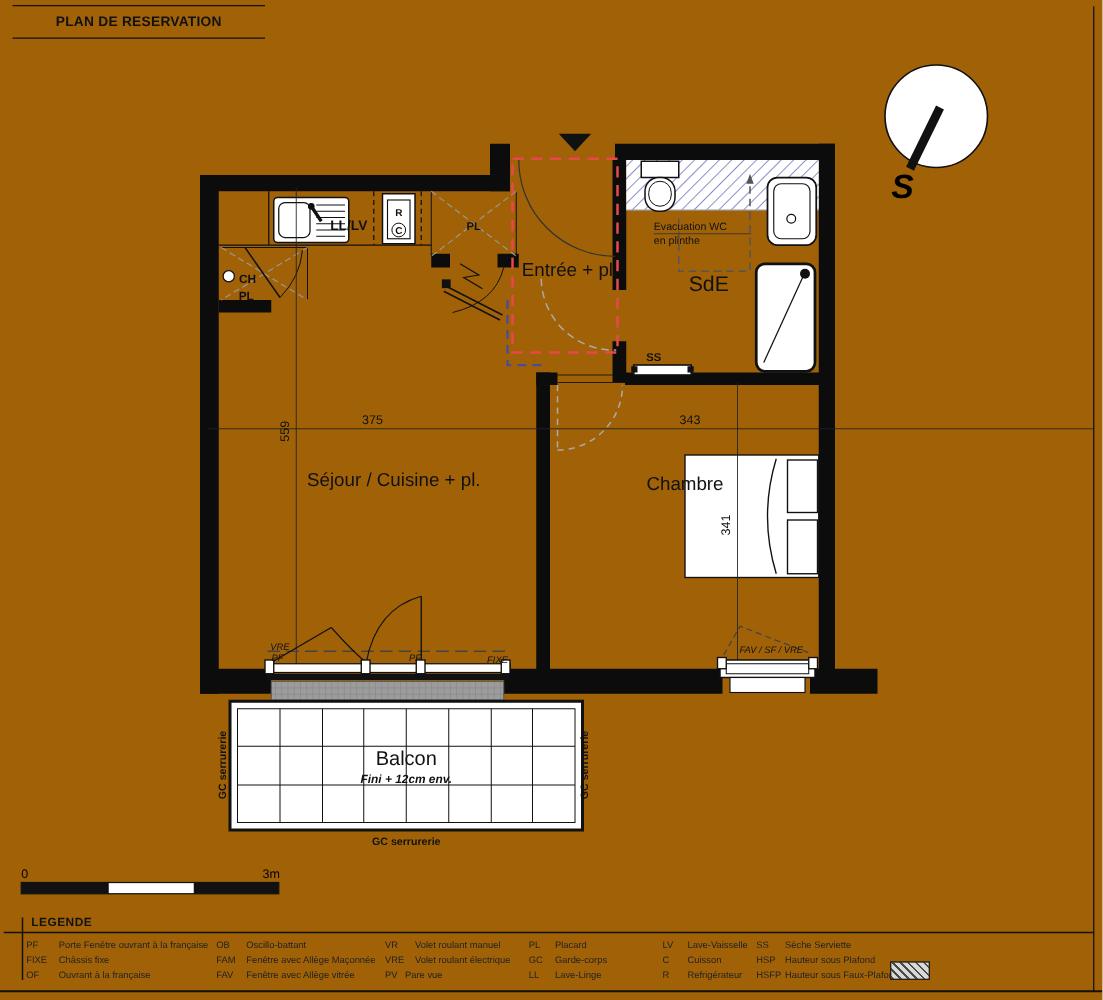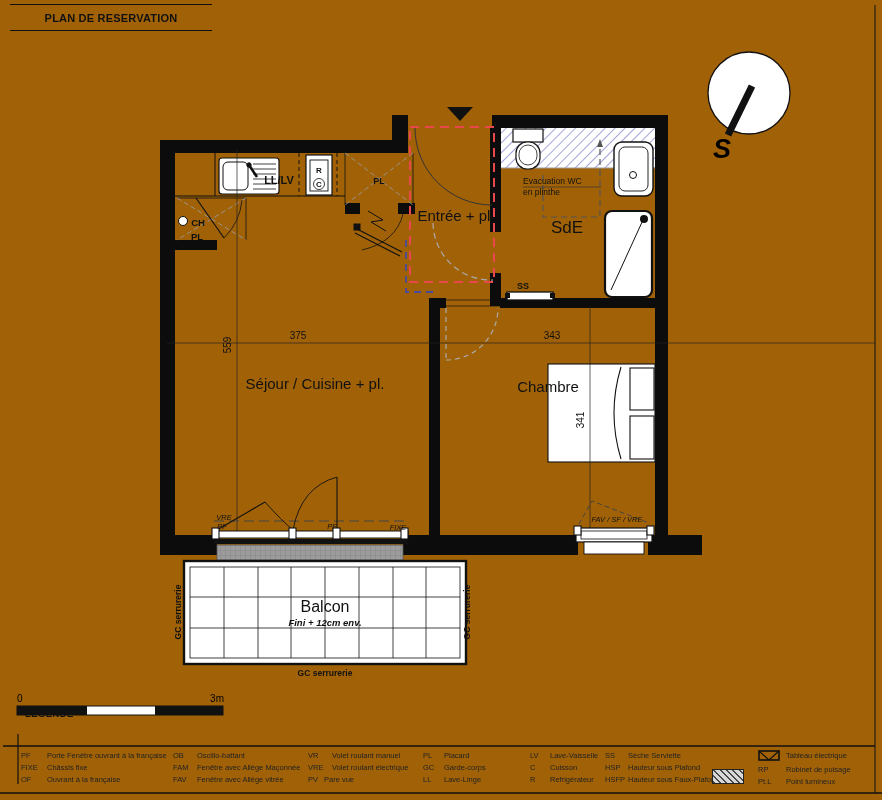--- a/index.html
+++ b/index.html
@@ -5,21 +5,21 @@
   html,body{margin:0;padding:0;background:#fff;}
   .page{position:relative;width:882px;height:800px;background:#a16207;overflow:hidden;
         font-family:Liberation Sans, sans-serif;color:#111;}
   .plan-svg{position:absolute;left:0;top:0;}
   
   .titleblock{position:absolute;left:10px;top:4px;width:202px;}
   .titleblock .trow{border-top:1.5px solid #111;padding:7px 0 6px 0;text-align:center;
         font-size:11px;font-weight:bold;letter-spacing:.2px;}
   .titleblock .tend{border-top:1.5px solid #111;height:0;}
   
-  .legend-title{position:absolute;left:25px;top:708px;font-size:9.5px;font-weight:bold;letter-spacing:.4px;}
+  .legend-title{position:absolute;left:25px;top:733px;font-size:9.5px;font-weight:bold;letter-spacing:.4px;}
   .legend-col{position:absolute;top:750px;font-size:7.5px;line-height:12px;color:#222;white-space:nowrap;}
   .legend-row{display:flex;}
   .legend-abbr{display:inline-block;flex:none;}
   .hatch-swatch{position:absolute;left:712px;top:769px;width:30px;height:13px;border:1px solid #222;
         background:repeating-linear-gradient(45deg,#4a4a4a 0 1.5px,#d8d8d8 1.5px 4.5px);}
   .env-icon{display:inline-block;vertical-align:-1px;}
 </style>
 </head>
 <body>
 
@@ -340,31 +340,14 @@
     <div class="legend-row">
         <span class="legend-abbr" style="width:23px">HSP</span>
         <span>Hauteur sous Plafond</span>
       </div>
     <div class="legend-row">
         <span class="legend-abbr" style="width:23px">HSFP</span>
         <span>Hauteur sous Faux-Plafond</span>
       </div>
   </div>
   <div class="hatch-swatch"></div>
-  <div class="legend-col" style="left:758px">
-    <div class="legend-row">
-        <span class="legend-abbr" style="width:28px"><svg class="env-icon" width="22" height="11" viewBox="0 0 22 11">
-            <rect x="1" y="1" width="20" height="9" fill="none" stroke="#111" stroke-width="1.6"></rect>
-            <path d="M1 1 L11 10 L21 1" fill="none" stroke="#111" stroke-width="1.2"></path>
-          </svg></span>
-        <span>Tableau électrique</span>
-      </div>
-    <div class="legend-row">
-        <span class="legend-abbr" style="width:28px">RP</span>
-        <span>Robinet de puisage</span>
-      </div>
-    <div class="legend-row">
-        <span class="legend-abbr" style="width:28px">Pt.L</span>
-        <span>Point lumineux</span>
-      </div>
-  </div>
 
 </div>
 
 </body></html>

